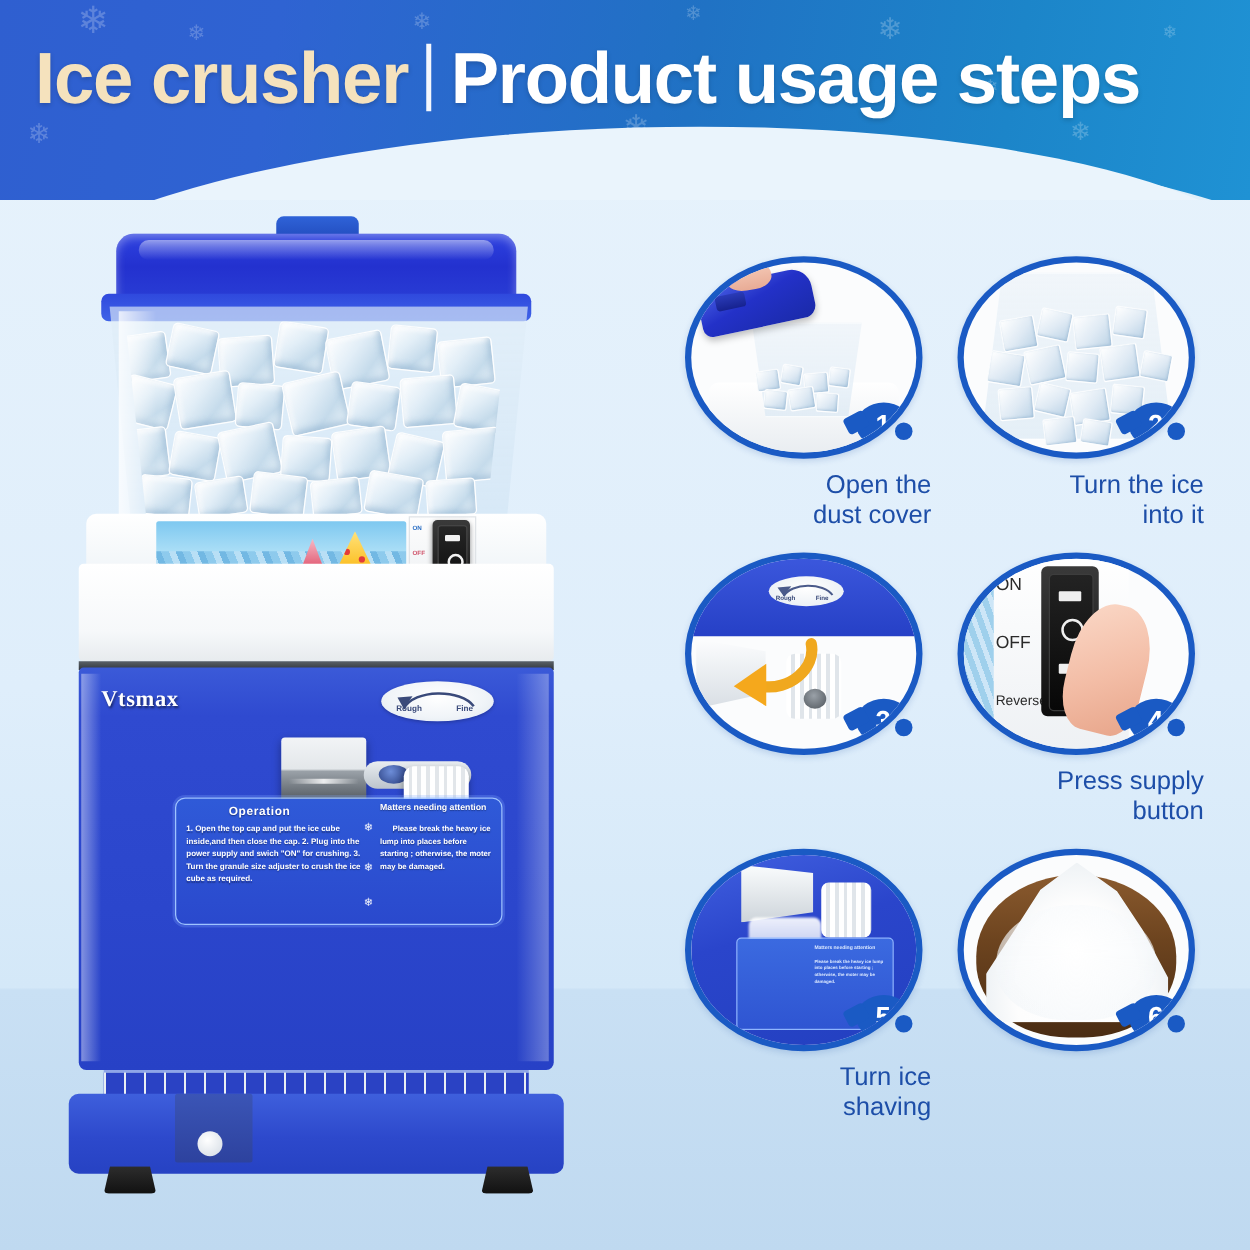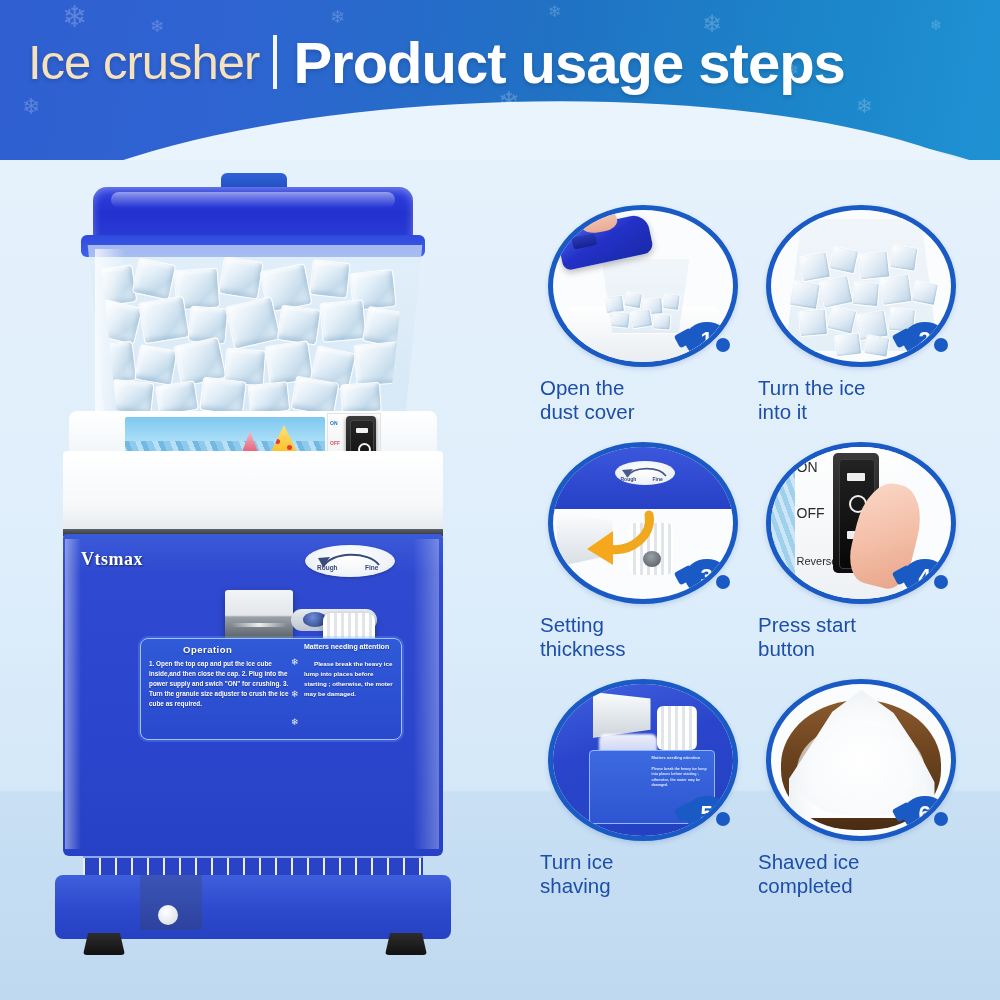--- a/index.html
+++ b/index.html
@@ -14,21 +14,21 @@
   
   .header{position:absolute;left:0;top:0;width:1000px;height:160px;overflow:hidden;}
   .header-bg{position:absolute;left:0;top:0;width:1000px;height:160px;
     background:linear-gradient(100deg,#2f5fd0 0%,#2f63d2 22%,#2072c4 55%,#1c85c9 80%,#1f92d4 100%);}
   .header-curve{position:absolute;left:-20px;bottom:-92px;width:1060px;height:150px;
     background:#eaf4fc;border-radius:50% 50% 0 0 / 100% 100% 0 0;transform:rotate(-1.6deg);}
   .header-curve2{position:absolute;left:-40px;bottom:-108px;width:1120px;height:150px;
     background:#f4fafe;border-radius:50% 50% 0 0 / 100% 100% 0 0;transform:rotate(-2.4deg);opacity:.9;}
   .title{position:absolute;left:28px;top:24px;width:960px;height:76px;
     display:flex;align-items:center;white-space:nowrap;}
-  .title-main{font-size:49px;font-weight:normal;color:#f5e2bd;letter-spacing:-1px;
+  .title-main{font-size:58px;font-weight:bold;color:#f5e2bd;letter-spacing:-1px;
     text-shadow:0 2px 4px rgba(0,0,0,.18);}
   .title-sep{display:inline-block;width:4px;height:54px;background:#ffffff;
     margin:0 16px 0 14px;opacity:.95;}
   .title-sub{font-size:58px;font-weight:bold;color:#ffffff;letter-spacing:-1px;
     text-shadow:0 2px 4px rgba(0,0,0,.18);}
   .flake{position:absolute;color:#ffffff;opacity:.22;pointer-events:none;line-height:1;}
 
   
   .machine{position:absolute;left:55px;top:165px;width:420px;height:800px;}
 
@@ -156,21 +156,21 @@
     border:5px solid #1a5ac4;border-radius:50%;overflow:hidden;
     background:#fbfcfd;box-shadow:0 2px 5px rgba(30,80,160,.18);}
   .circle-inner{position:absolute;left:0;top:0;width:100%;height:100%;}
   .badge{position:absolute;right:4px;bottom:4px;width:44px;height:36px;
     background:#1a5ac4;border-radius:50%;
     display:flex;align-items:center;justify-content:center;
     color:#ffffff;font-size:22px;font-weight:bold;z-index:6;}
   .badge::before{content:"";position:absolute;left:-9px;top:9px;width:18px;height:14px;
     background:#1a5ac4;transform:rotate(-28deg);border-radius:3px;}
   .dot{position:absolute;width:14px;height:14px;border-radius:50%;background:#1a5ac4;z-index:6;}
-  .step-label{margin-top:9px;text-align:left;font-size:20.5px;line-height:1.16;
+  .step-label{margin-top:9px;text-align:right;font-size:20.5px;line-height:1.16;
     color:#1d4ea8;font-weight:normal;}
 
   
   .s-lid{position:absolute;left:6px;top:12px;width:92px;height:40px;
     background:linear-gradient(160deg,#4f68e8 0%,#2331c8 45%,#1a2aa8 100%);
     border-radius:10px 16px 10px 8px;transform:rotate(-12deg);
     box-shadow:0 3px 6px rgba(0,0,0,.25);}
   .s-lid::after{content:"";position:absolute;left:14px;top:9px;width:24px;height:12px;
     background:linear-gradient(180deg,#2a3bb8,#16228f);border-radius:3px;}
   .s-finger{position:absolute;width:36px;height:22px;border-radius:50% 50% 40% 40%;
@@ -439,24 +439,20 @@
           <div class="s3-knob"></div>
           <div class="s3-knob-hole"></div>
           <svg class="s3-arrow" viewBox="0 0 74 56">
             <path d="M66 6 C70 26, 48 44, 26 40" stroke="#f0a81e" stroke-width="9" fill="none" stroke-linecap="round"></path>
             <polygon points="30,22 30,56 4,40" fill="#f5a81c"></polygon>
           </svg>
         </div>
         <div class="badge">3</div>
       </div>
       <div class="dot" style="left:176px;top:133px;"></div>
-      <div class="step-label">
-        <div>Setting</div>
-        <div>thickness</div>
-      </div>
     </div>
 
     <div class="step" style="left:218px;top:237px;">
       <div class="circle">
         <div class="circle-inner">
           <div class="s4-plate"></div>
           <div class="s4-strip"></div>
           <span class="s4-lbl" style="top:12px;">ON</span>
           <span class="s4-lbl" style="top:58px;">OFF</span>
           <span class="s4-lbl" style="top:108px;font-size:11px;">Reverse</span>
@@ -464,21 +460,21 @@
           <div class="s4-rin"></div>
           <div class="s4-bar" style="top:26px;"></div>
           <div class="s4-ring"></div>
           <div class="s4-bar" style="top:84px;"></div>
           <div class="s4-finger"></div>
         </div>
         <div class="badge">4</div>
       </div>
       <div class="dot" style="left:176px;top:133px;"></div>
       <div class="step-label">
-        <div>Press start</div>
+        <div>Press supply</div>
         <div>button</div>
       </div>
     </div>
 
     <div class="step" style="left:0px;top:474px;">
       <div class="circle">
         <div class="circle-inner">
           <div class="s5-body"></div>
           <div class="s5-chute"></div>
           <div class="s5-knob"></div>
@@ -500,20 +496,16 @@
     <div class="step" style="left:218px;top:474px;">
       <div class="circle">
         <div class="circle-inner">
           <div class="s6-bowl"></div>
           <div class="s6-snow"></div>
           <div class="s6-snow2"></div>
         </div>
         <div class="badge">6</div>
       </div>
       <div class="dot" style="left:176px;top:133px;"></div>
-      <div class="step-label">
-        <div>Shaved ice</div>
-        <div>completed</div>
-      </div>
     </div>
 
   </div>
 </div>
 
 </body></html>

